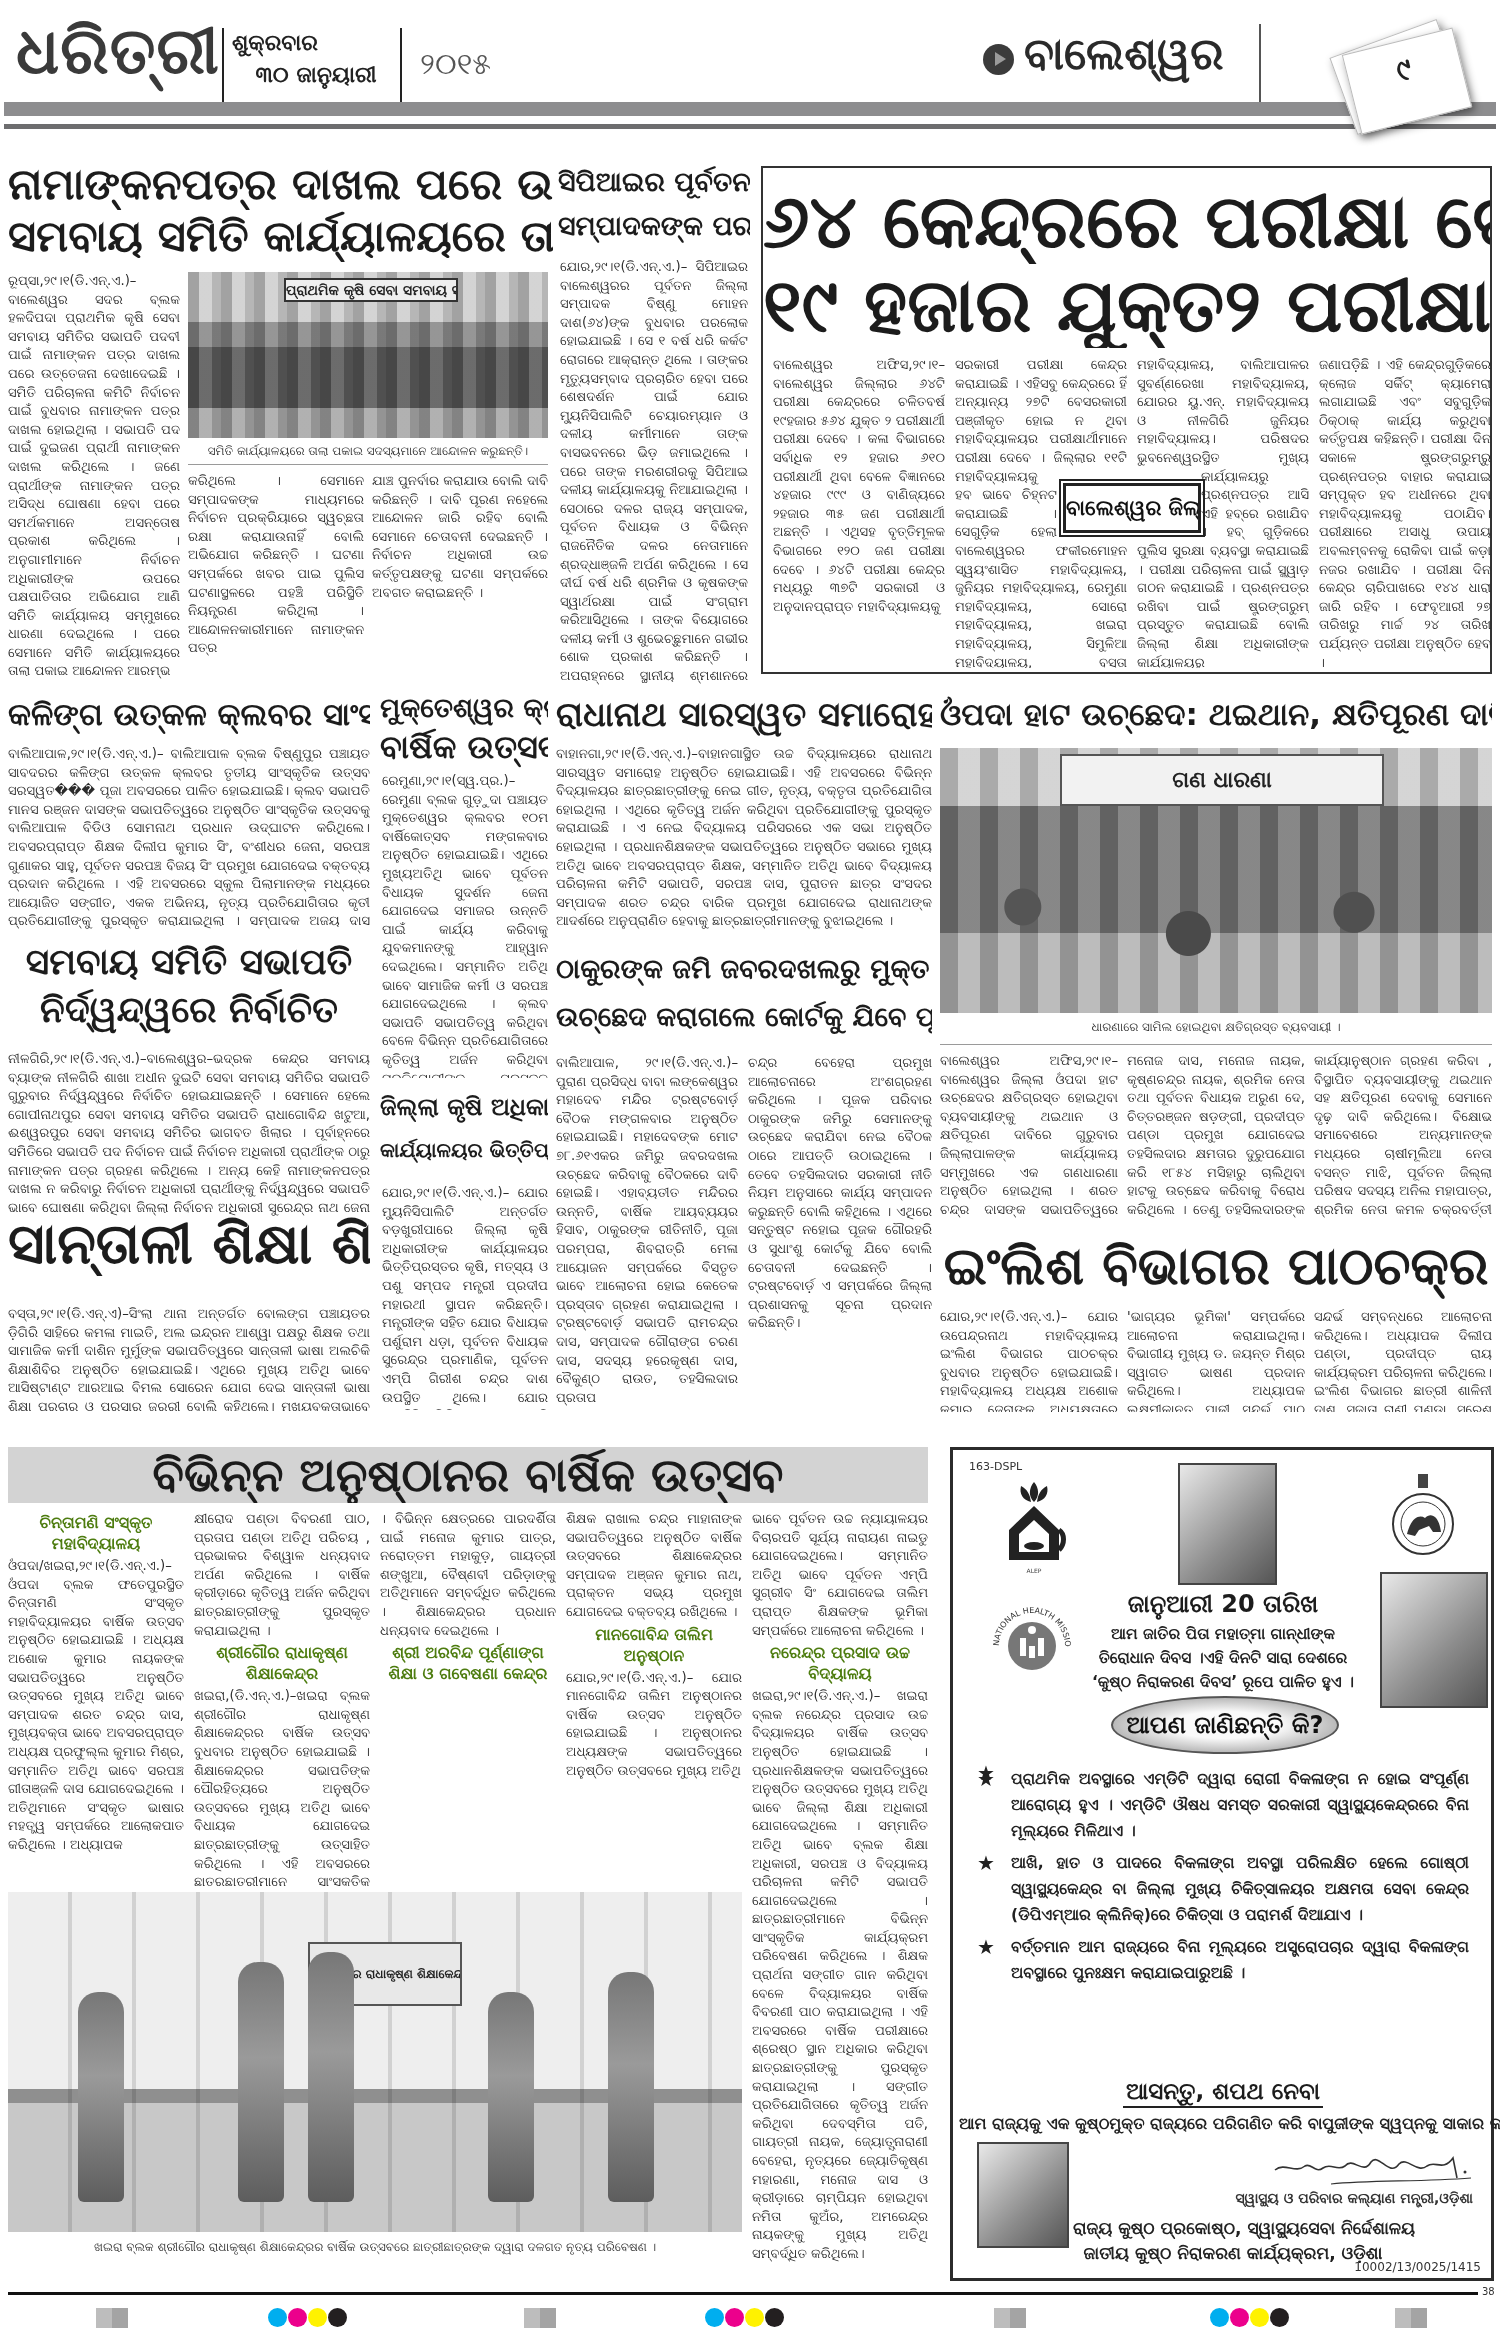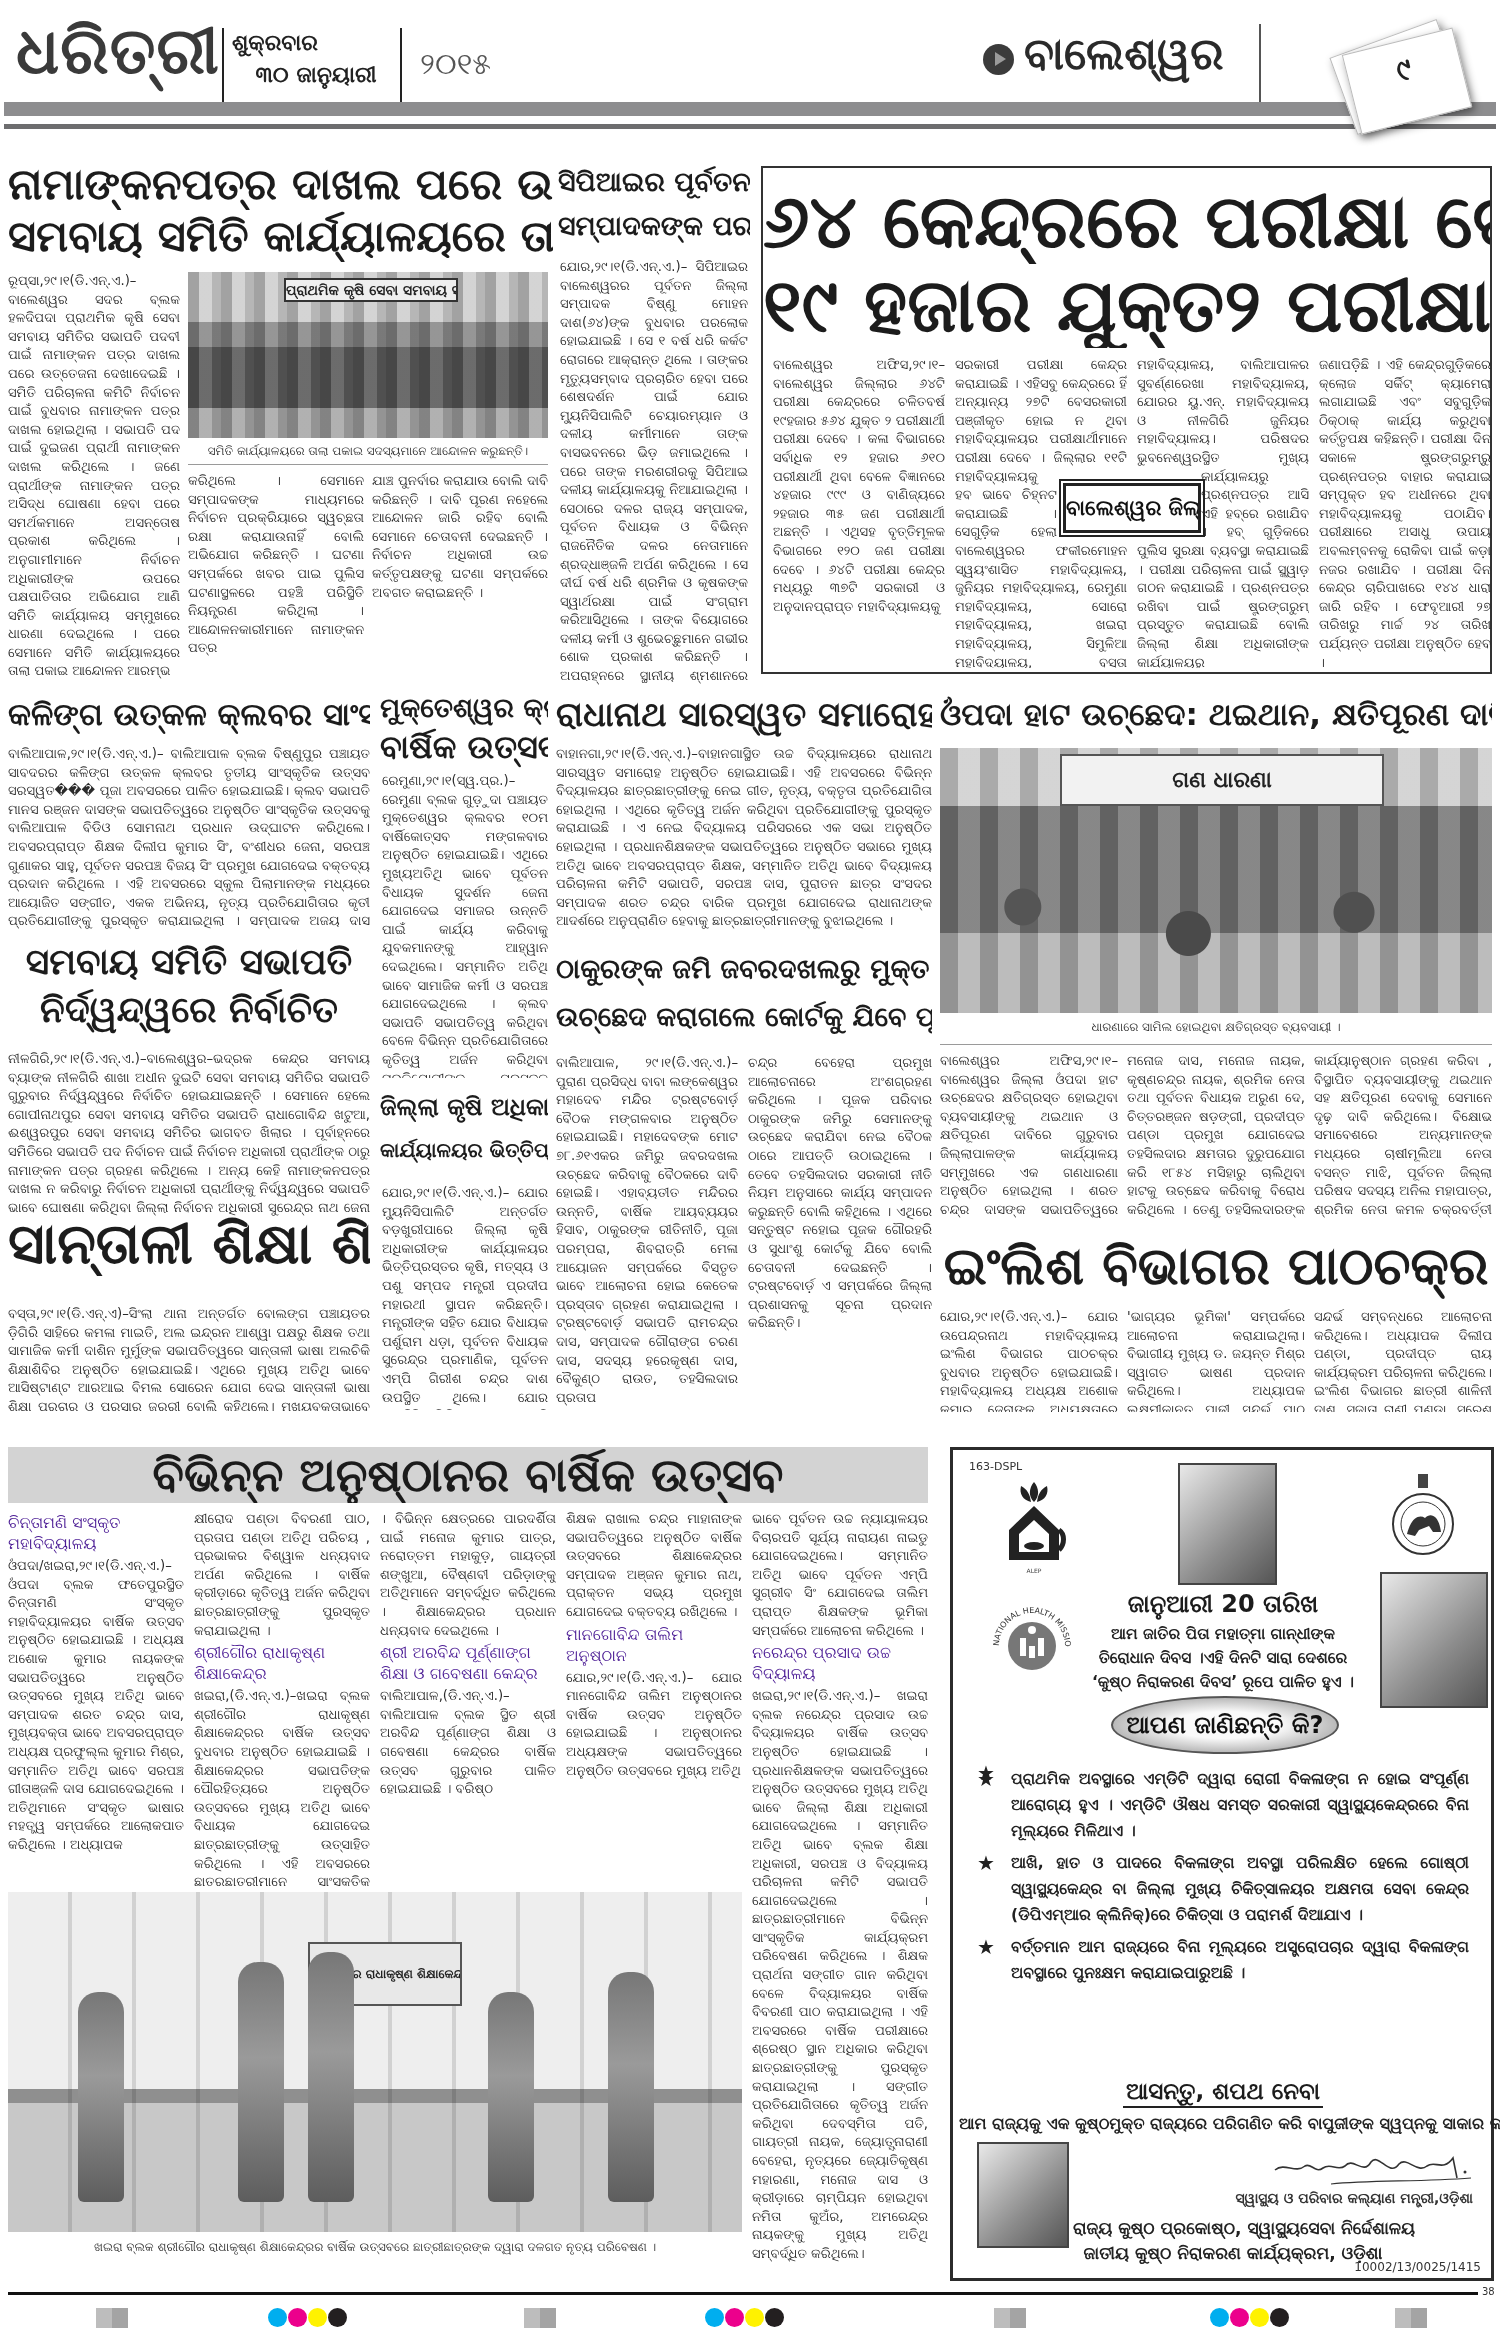--- a/index.html
+++ b/index.html
@@ -47,21 +47,21 @@
   #exambox{left:761px;top:166px;width:731px;height:508px;border:2px solid #333;box-sizing:border-box;}
   .ecol{position:absolute;top:188px;width:172px;height:312px;}
   .fs-r{float:right;width:0;height:127px;}
   .ig-r{float:right;clear:right;width:70px;height:50px;}
   .fs-l{float:left;width:0;height:127px;}
   .ig-l{float:left;clear:left;width:64px;height:50px;}
   #inset{position:absolute;left:300px;top:315px;width:132px;height:44px;border:3px solid #222;outline:2px solid #222;outline-offset:2px;background:#fff;
          font-size:21px;font-weight:bold;text-align:center;line-height:44px;white-space:nowrap;overflow:hidden;color:#111;}
   
   #banner{left:8px;top:1447px;width:920px;height:56px;background:#d3d3d3;font-size:46px;line-height:56px;font-weight:bold;color:#1b1b1b;}
-  .sub{font-size:16px;line-height:21px;font-weight:normal;text-align:left;color:#4c1d95;margin:2px 0 3px;}
+  .sub{font-size:16px;line-height:21px;font-weight:bold;text-align:center;color:#4d7c0f;margin:2px 0 3px;}
   .acol{position:absolute;width:176px;overflow:hidden;}
   
   #ad{left:950px;top:1447px;width:544px;height:834px;border:3px solid #2b2b2b;box-sizing:border-box;background:#fff;}
   #ad .in{position:absolute;}
   .adphoto{background:linear-gradient(135deg,#e9e9e9,#8c8c8c 60%,#555);border:2px solid #444;}
   .adline{font-size:15.5px;line-height:24px;font-weight:bold;text-align:center;color:#222;white-space:nowrap;}
   #oval{left:158px;top:246px;width:224px;height:54px;border-radius:50%;background:radial-gradient(ellipse at center,#fafafa 0 35%,#a9a9a9 80%,#6e6e6e);
         border:2px solid #555;font-size:24px;font-weight:bold;line-height:54px;text-align:center;color:#111;white-space:nowrap;overflow:hidden;}
   .bul{position:relative;padding-left:42px;margin:0 0 6px;font-size:15.6px;line-height:26px;font-weight:bold;color:#222;text-align:justify;}
   .star{position:absolute;left:8px;top:0;font-size:20px;}
@@ -165,21 +165,20 @@
   <div class="txt">ଓଁପଦା/ଖଇରା,୨୯।୧(ଡି.ଏନ୍.ଏ.)–ଓଁପଦା ବ୍ଲକ ଫତେପୁରସ୍ଥିତ ଚିନ୍ତାମଣି ସଂସ୍କୃତ ମହାବିଦ୍ୟାଳୟର ବାର୍ଷିକ ଉତ୍ସବ ଅନୁଷ୍ଠିତ ହୋଇଯାଇଛି । ଅଧ୍ୟକ୍ଷ ଅଶୋକ କୁମାର ନାୟକଙ୍କ ସଭାପତିତ୍ୱରେ ଅନୁଷ୍ଠିତ ଉତ୍ସବରେ ମୁଖ୍ୟ ଅତିଥି ଭାବେ ସମ୍ପାଦକ ଶରତ ଚନ୍ଦ୍ର ଦାସ, ମୁଖ୍ୟବକ୍ତା ଭାବେ ଅବସରପ୍ରାପ୍ତ ଅଧ୍ୟକ୍ଷ ପ୍ରଫୁଲ୍ଲ କୁମାର ମିଶ୍ର, ସମ୍ମାନିତ ଅତିଥି ଭାବେ ସରପଞ୍ଚ ଗୀତାଞ୍ଜଳି ଦାସ ଯୋଗଦେଇଥିଲେ । ଅତିଥିମାନେ ସଂସ୍କୃତ ଭାଷାର ମହତ୍ତ୍ୱ ସମ୍ପର୍କରେ ଆଲୋକପାତ କରିଥିଲେ । ଅଧ୍ୟାପକ</div>
 </div>
 <div class="acol" style="left:194px;top:1510px;height:376px;">
   <div class="txt">କ୍ଷୀରୋଦ ପଣ୍ଡା ବିବରଣୀ ପାଠ, ପ୍ରତାପ ପଣ୍ଡା ଅତିଥି ପରିଚୟ , ପ୍ରଭାକର ବିଶ୍ୱାଳ ଧନ୍ୟବାଦ ଅର୍ପଣ କରିଥିଲେ । ବାର୍ଷିକ କ୍ରୀଡ଼ାରେ କୃତିତ୍ୱ ଅର୍ଜନ କରିଥିବା ଛାତ୍ରଛାତ୍ରୀଙ୍କୁ ପୁରସ୍କୃତ କରାଯାଇଥିଲା ।</div>
   <div class="sub">ଶ୍ରୀଗୌର ରାଧାକୃଷ୍ଣ ଶିକ୍ଷାକେନ୍ଦ୍ର</div>
   <div class="txt">ଖଇରା,(ଡି.ଏନ୍.ଏ.)–ଖଇରା ବ୍ଲକ ଶ୍ରୀଗୌର ରାଧାକୃଷ୍ଣ ଶିକ୍ଷାକେନ୍ଦ୍ରର ବାର୍ଷିକ ଉତ୍ସବ ବୁଧବାର ଅନୁଷ୍ଠିତ ହୋଇଯାଇଛି । ଶିକ୍ଷାକେନ୍ଦ୍ରର ସଭାପତିଙ୍କ ପୌରହିତ୍ୟରେ ଅନୁଷ୍ଠିତ ଉତ୍ସବରେ ମୁଖ୍ୟ ଅତିଥି ଭାବେ ବିଧାୟକ ଯୋଗଦେଇ ଛାତ୍ରଛାତ୍ରୀଙ୍କୁ ଉତ୍ସାହିତ କରିଥିଲେ । ଏହି ଅବସରରେ ଛାତ୍ରଛାତ୍ରୀମାନେ ସାଂସ୍କୃତିକ କାର୍ଯ୍ୟକ୍ରମ ପରିବେଷଣ କରିଥିଲେ</div>
 </div>
 <div class="acol" style="left:380px;top:1510px;height:376px;">
   <div class="txt">। ବିଭିନ୍ନ କ୍ଷେତ୍ରରେ ପାରଦର୍ଶିତା ପାଇଁ ମନୋଜ କୁମାର ପାତ୍ର, ନରୋତ୍ତମ ମହାକୁଡ଼, ଗାୟତ୍ରୀ ଶଙ୍ଖୁଆ, ବୈଷ୍ଣବୀ ପରିଡ଼ାଙ୍କୁ ଅତିଥିମାନେ ସମ୍ବର୍ଦ୍ଧିତ କରିଥିଲେ । ଶିକ୍ଷାକେନ୍ଦ୍ରର ପ୍ରଧାନ ଧନ୍ୟବାଦ ଦେଇଥିଲେ ।</div>
   <div class="sub">ଶ୍ରୀ ଅରବିନ୍ଦ ପୂର୍ଣ୍ଣାଙ୍ଗ ଶିକ୍ଷା ଓ ଗବେଷଣା କେନ୍ଦ୍ର</div>
-  <div class="txt">ବାଲିଆପାଳ,(ଡି.ଏନ୍.ଏ.)– ବାଲିଆପାଳ ବ୍ଲକ ସ୍ଥିତ ଶ୍ରୀ ଅରବିନ୍ଦ ପୂର୍ଣ୍ଣାଙ୍ଗ ଶିକ୍ଷା ଓ ଗବେଷଣା କେନ୍ଦ୍ରର ବାର୍ଷିକ ଉତ୍ସବ ଗୁରୁବାର ପାଳିତ ହୋଇଯାଇଛି । ବରିଷ୍ଠ</div>
 </div>
 <div class="acol" style="left:566px;top:1510px;height:376px;">
   <div class="txt">ଶିକ୍ଷକ ରାଖାଲ ଚନ୍ଦ୍ର ମାହାନାଙ୍କ ସଭାପତିତ୍ୱରେ ଅନୁଷ୍ଠିତ ବାର୍ଷିକ ଉତ୍ସବରେ ଶିକ୍ଷାକେନ୍ଦ୍ରର ସମ୍ପାଦକ ଅଞ୍ଜନ କୁମାର ନାଥ, ପ୍ରାକ୍ତନ ସଭ୍ୟ ପ୍ରମୁଖ ଯୋଗଦେଇ ବକ୍ତବ୍ୟ ରଖିଥିଲେ ।</div>
   <div class="sub">ମାନଗୋବିନ୍ଦ ତାଲିମ ଅନୁଷ୍ଠାନ</div>
   <div class="txt">ଯୋର,୨୯।୧(ଡି.ଏନ୍.ଏ.)– ଯୋର ମାନଗୋବିନ୍ଦ ତାଲିମ ଅନୁଷ୍ଠାନର ବାର୍ଷିକ ଉତ୍ସବ ଅନୁଷ୍ଠିତ ହୋଇଯାଇଛି । ଅନୁଷ୍ଠାନର ଅଧ୍ୟକ୍ଷଙ୍କ ସଭାପତିତ୍ୱରେ ଅନୁଷ୍ଠିତ ଉତ୍ସବରେ ମୁଖ୍ୟ ଅତିଥି</div>
 </div>
 <div class="acol" style="left:752px;top:1510px;height:752px;">
   <div class="txt">ଭାବେ ପୂର୍ବତନ ଉଚ୍ଚ ନ୍ୟାୟାଳୟର ବିଚାରପତି ସୂର୍ଯ୍ୟ ନାରାୟଣ ନାଇଡୁ ଯୋଗଦେଇଥିଲେ। ସମ୍ମାନିତ ଅତିଥି ଭାବେ ପୂର୍ବତନ ଏମ୍‌ପି ସୁଗ୍ରୀବ ସିଂ ଯୋଗଦେଇ ତାଲିମ ପ୍ରାପ୍ତ ଶିକ୍ଷକଙ୍କ ଭୂମିକା ସମ୍ପର୍କରେ ଆଲୋଚନା କରିଥିଲେ ।</div>
   <div class="sub">ନରେନ୍ଦ୍ର ପ୍ରସାଦ ଉଚ୍ଚ ବିଦ୍ୟାଳୟ</div>
   <div class="txt">ଖଇରା,୨୯।୧(ଡି.ଏନ୍.ଏ.)– ଖଇରା ବ୍ଲକ ନରେନ୍ଦ୍ର ପ୍ରସାଦ ଉଚ୍ଚ ବିଦ୍ୟାଳୟର ବାର୍ଷିକ ଉତ୍ସବ ଅନୁଷ୍ଠିତ ହୋଇଯାଇଛି । ପ୍ରଧାନଶିକ୍ଷକଙ୍କ ସଭାପତିତ୍ୱରେ ଅନୁଷ୍ଠିତ ଉତ୍ସବରେ ମୁଖ୍ୟ ଅତିଥି ଭାବେ ଜିଲ୍ଲା ଶିକ୍ଷା ଅଧିକାରୀ ଯୋଗଦେଇଥିଲେ । ସମ୍ମାନିତ ଅତିଥି ଭାବେ ବ୍ଲକ ଶିକ୍ଷା ଅଧିକାରୀ, ସରପଞ୍ଚ ଓ ବିଦ୍ୟାଳୟ ପରିଚାଳନା କମିଟି ସଭାପତି ଯୋଗଦେଇଥିଲେ । ଛାତ୍ରଛାତ୍ରୀମାନେ ବିଭିନ୍ନ ସାଂସ୍କୃତିକ କାର୍ଯ୍ୟକ୍ରମ ପରିବେଷଣ କରିଥିଲେ । ଶିକ୍ଷକ ପ୍ରାର୍ଥନା ସଙ୍ଗୀତ ଗାନ କରିଥିବା ବେଳେ ବିଦ୍ୟାଳୟର ବାର୍ଷିକ ବିବରଣୀ ପାଠ କରାଯାଇଥିଲା । ଏହି ଅବସରରେ ବାର୍ଷିକ ପରୀକ୍ଷାରେ ଶ୍ରେଷ୍ଠ ସ୍ଥାନ ଅଧିକାର କରିଥିବା ଛାତ୍ରଛାତ୍ରୀଙ୍କୁ ପୁରସ୍କୃତ କରାଯାଇଥିଲା । ସଙ୍ଗୀତ ପ୍ରତିଯୋଗିତାରେ କୃତିତ୍ୱ ଅର୍ଜନ କରିଥିବା ଦେବସ୍ମିତା ପତି, ଗାୟତ୍ରୀ ନାୟକ, ଜ୍ୟୋତ୍ସ୍ନାରାଣୀ ବେହେରା, ନୃତ୍ୟରେ ଜ୍ୟୋତିକୃଷ୍ଣ ମହାରଣା, ମନୋଜ ଦାସ ଓ କ୍ରୀଡ଼ାରେ ଚାମ୍ପିୟନ ହୋଇଥିବା ନମିତା କୁଅଁର, ଅମରେନ୍ଦ୍ର ନାୟକଙ୍କୁ ମୁଖ୍ୟ ଅତିଥି ସମ୍ବର୍ଦ୍ଧିତ କରିଥିଲେ।</div>

